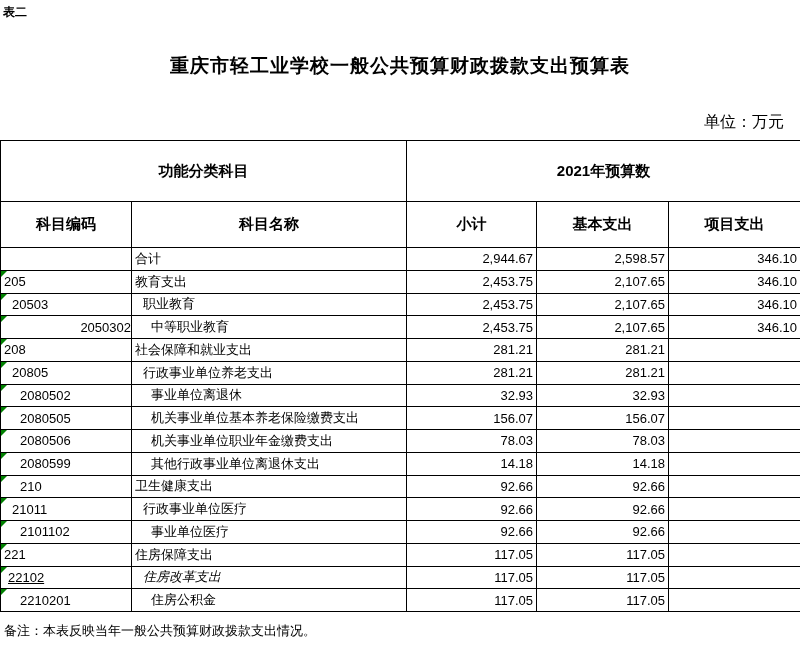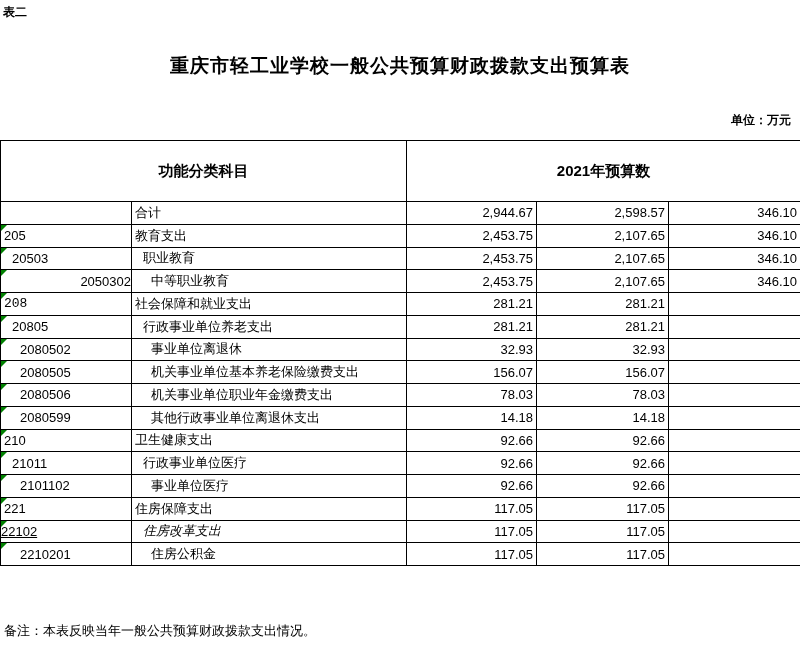--- a/index.html
+++ b/index.html
@@ -7,21 +7,21 @@
   html,body { margin:0; padding:0; }
   body {
     width:800px; height:649px;
     background:#ffffff; color:#000000;
     font-family:"Liberation Sans", sans-serif;
     position:relative; overflow:hidden;
   }
   .corner-label { position:absolute; top:4px; left:3px; font-size:12px; font-weight:bold; }
   .doc-title { position:absolute; top:53px; left:0; width:800px; text-align:center;
                font-size:19px; font-weight:bold; letter-spacing:1px; white-space:nowrap; }
-  .unit-label { position:absolute; top:112px; right:9px; font-size:12px;font-weight:bold; }
+  .unit-label { position:absolute; top:112px; right:16px; font-size:16px; }
   table.budget { position:absolute; top:140px; left:0; width:800px;
                  border-collapse:collapse; table-layout:fixed; }
   th, td { border:1px solid var(--border-color); padding:0; overflow:hidden; white-space:nowrap; }
   thead th { font-size:15px; font-weight:bold; text-align:center; vertical-align:middle; }
   tr.hrow1 { height:61px; }
   tr.hrow2 { height:46px; }
   tbody tr { height:22.75px; }
   tbody td { font-size:13px; vertical-align:middle; }
   td.c-code { position:relative; text-align:left; }
   td.c-name { text-align:left; }
@@ -45,20 +45,27 @@
     <col style="width:275px">
     <col style="width:130px">
     <col style="width:132px">
     <col style="width:132px">
   </colgroup>
   <thead>
     <tr class="hrow1">
       <th colspan="2">功能分类科目</th>
       <th colspan="3">2021年预算数</th>
     </tr>
+    <tr class="hrow2">
+      <th>科目编码</th>
+      <th>科目名称</th>
+      <th>小计</th>
+      <th>基本支出</th>
+      <th>项目支出</th>
+    </tr>
   </thead>
   <tbody id="budget-body">
   <tr>
     <td class="c-code" style="padding-left: 3px;"><span class="code-text"></span></td>
     <td class="c-name" style="padding-left: 3px;"><span>合计</span></td>
     <td class="c-num">2,944.67</td>
     <td class="c-num">2,598.57</td>
     <td class="c-num">346.10</td>
   </tr>
 
@@ -80,21 +87,21 @@
 
   <tr>
     <td class="c-code" style="padding-left: 19px; text-align: right;"><span class="flag"></span><span class="code-text">2050302</span></td>
     <td class="c-name" style="padding-left: 19px;"><span>中等职业教育</span></td>
     <td class="c-num">2,453.75</td>
     <td class="c-num">2,107.65</td>
     <td class="c-num">346.10</td>
   </tr>
 
   <tr>
-    <td class="c-code" style="padding-left: 3px; font-family: Liberation Mono, monospace;"><span class="flag"></span><span class="code-text">208</span></td>
+    <td class="c-code" style="padding-left: 3px;"><span class="flag"></span><span class="code-text">208</span></td>
     <td class="c-name" style="padding-left: 3px;"><span>社会保障和就业支出</span></td>
     <td class="c-num">281.21</td>
     <td class="c-num">281.21</td>
     <td class="c-num"></td>
   </tr>
 
   <tr>
     <td class="c-code" style="padding-left: 11px;"><span class="flag"></span><span class="code-text">20805</span></td>
     <td class="c-name" style="padding-left: 11px;"><span>行政事业单位养老支出</span></td>
     <td class="c-num">281.21</td>
@@ -128,21 +135,21 @@
 
   <tr>
     <td class="c-code" style="padding-left: 19px;"><span class="flag"></span><span class="code-text">2080599</span></td>
     <td class="c-name" style="padding-left: 19px;"><span>其他行政事业单位离退休支出</span></td>
     <td class="c-num">14.18</td>
     <td class="c-num">14.18</td>
     <td class="c-num"></td>
   </tr>
 
   <tr>
-    <td class="c-code" style="padding-left: 3px;"><span class="flag"></span><span class="code-text">210</span></td>
+    <td class="c-code" style="padding-left: 19px;"><span class="flag"></span><span class="code-text">210</span></td>
     <td class="c-name" style="padding-left: 3px;"><span>卫生健康支出</span></td>
     <td class="c-num">92.66</td>
     <td class="c-num">92.66</td>
     <td class="c-num"></td>
   </tr>
 
   <tr>
     <td class="c-code" style="padding-left: 11px;"><span class="flag"></span><span class="code-text">21011</span></td>
     <td class="c-name" style="padding-left: 11px;"><span>行政事业单位医疗</span></td>
     <td class="c-num">92.66</td>
@@ -160,21 +167,21 @@
 
   <tr>
     <td class="c-code" style="padding-left: 3px;"><span class="flag"></span><span class="code-text">221</span></td>
     <td class="c-name" style="padding-left: 3px;"><span>住房保障支出</span></td>
     <td class="c-num">117.05</td>
     <td class="c-num">117.05</td>
     <td class="c-num"></td>
   </tr>
 
   <tr>
-    <td class="c-code" style="padding-left: 0; text-decoration: underline;"><span class="flag"></span><span class="code-text">22102</span></td>
+    <td class="c-code" style="padding-left: 7px; text-decoration: underline;"><span class="flag"></span><span class="code-text">22102</span></td>
     <td class="c-name" style="padding-left: 11px; font-style: italic;"><span>住房改革支出</span></td>
     <td class="c-num">117.05</td>
     <td class="c-num">117.05</td>
     <td class="c-num"></td>
   </tr>
 
   <tr>
     <td class="c-code" style="padding-left: 19px;"><span class="flag"></span><span class="code-text">2210201</span></td>
     <td class="c-name" style="padding-left: 19px;"><span>住房公积金</span></td>
     <td class="c-num">117.05</td>

